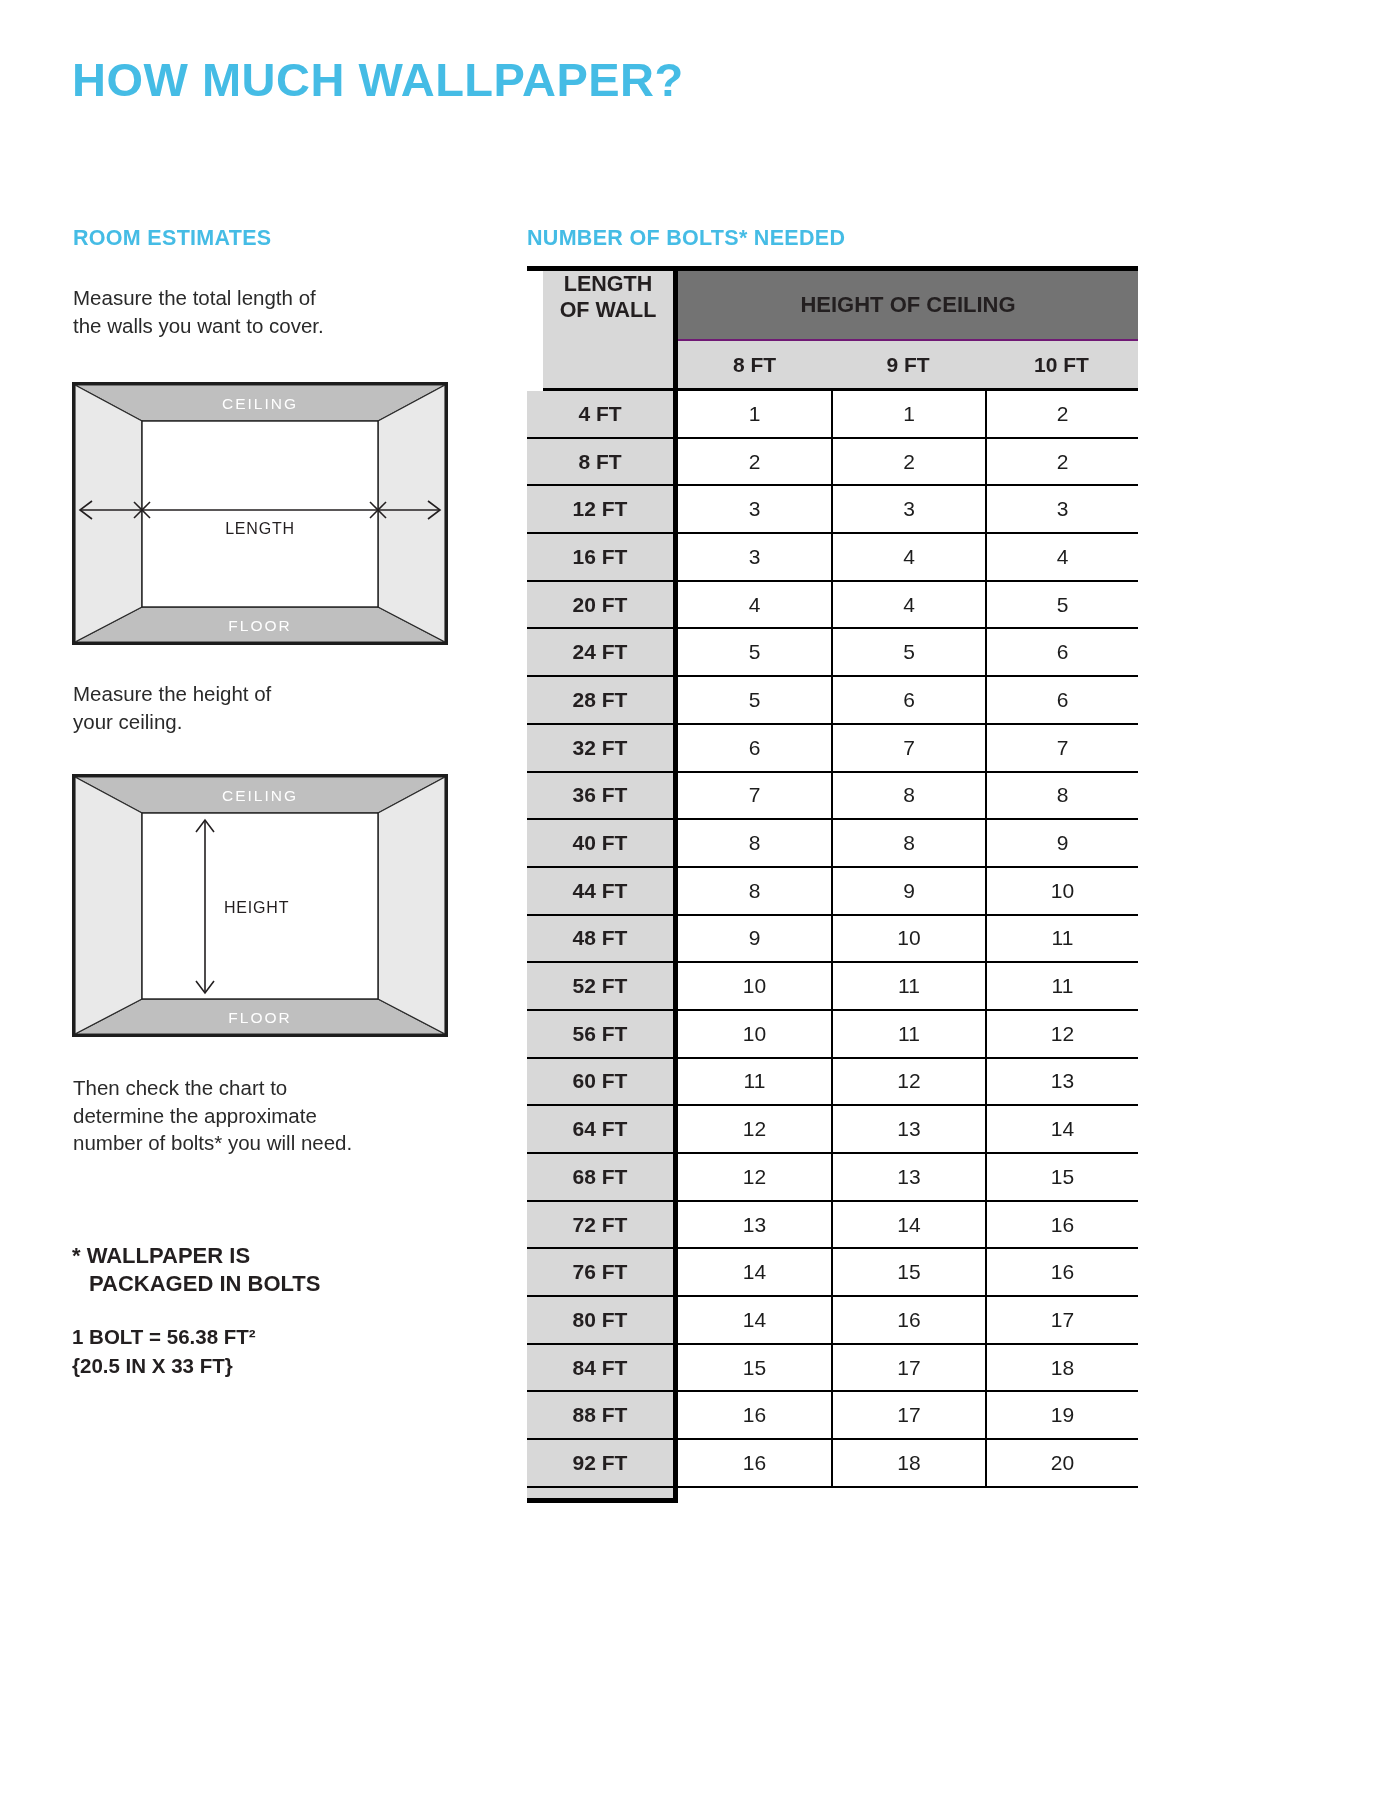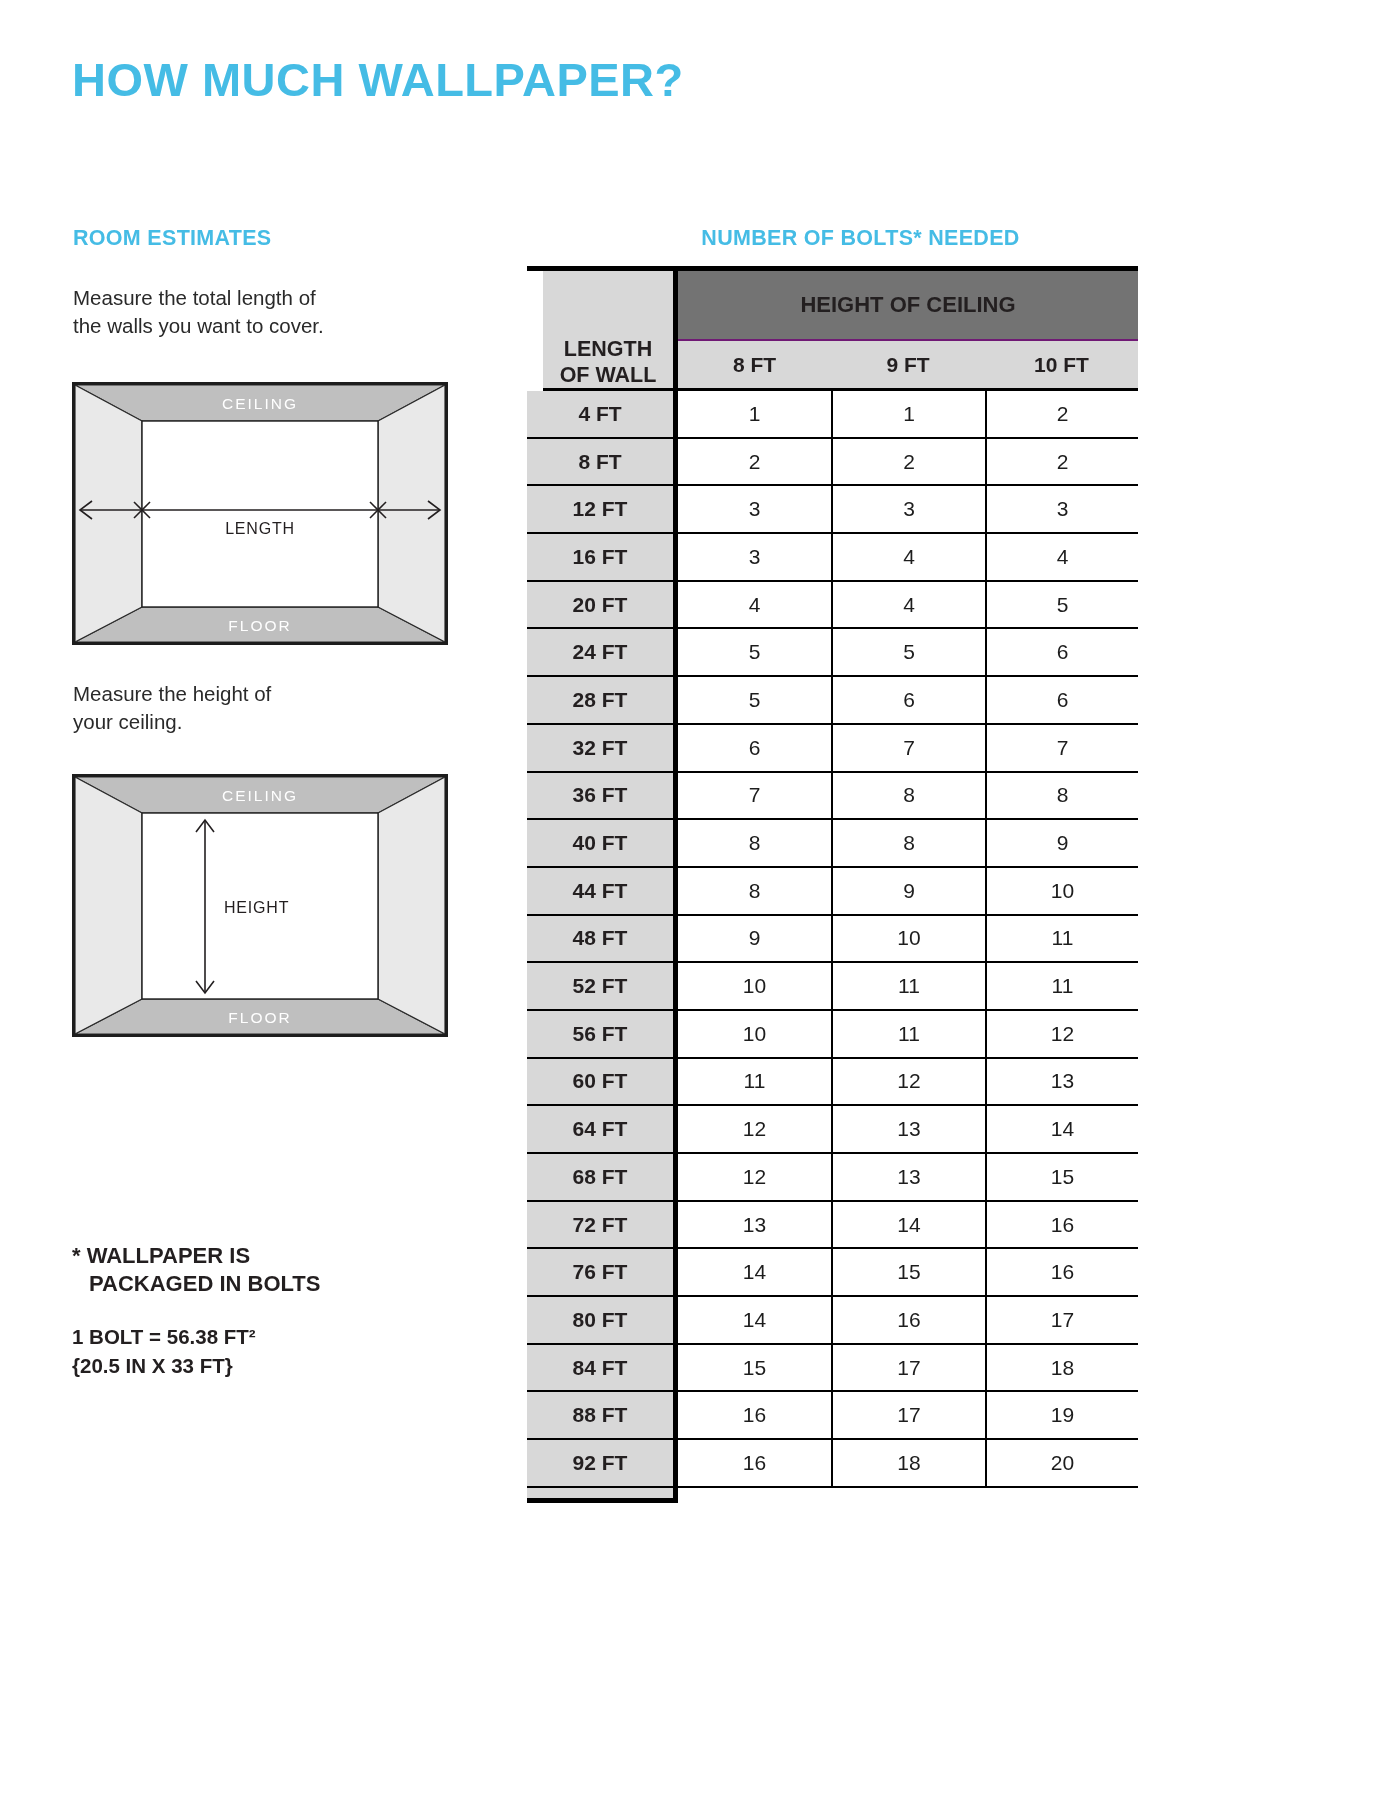--- a/index.html
+++ b/index.html
@@ -11,21 +11,21 @@
   .title {
     position:absolute; left:72px; top:52px;
     font-size:47px; font-weight:700; letter-spacing:.5px;
     color:var(--accent,#45bce5);
   }
   .section-heading {
     position:absolute; font-size:21.5px; font-weight:700; letter-spacing:.3px;
     color:var(--accent,#45bce5);
   }
   .room-heading  { left:73px; top:226px; }
-  .table-heading { left:555px; top:226px; width:611px; text-align:center; }
+  .table-heading { left:527px; top:226px; width:611px; }
 
   .body-text { position:absolute; left:73px; font-size:20.5px; line-height:27.5px; color:#2a2a2a; }
   .step1 { top:284px; }
   .step2 { top:680px; }
   .step3 { top:1074px; }
 
   .footnote { position:absolute; left:72px; top:1242px; font-size:22px; font-weight:700; line-height:28px; }
   .footnote .indent { padding-left:17px; }
   .bolt-size { position:absolute; left:72px; top:1322px; font-size:20.5px; font-weight:700; line-height:29px; }
 
@@ -42,21 +42,21 @@
   .dim-label  { fill:#231f20; font-size:16px; letter-spacing:.8px; text-anchor:middle;
                 font-family:"Liberation Sans", sans-serif; }
   .dim-label.start { text-anchor:start; }
   .arrow line, .arrow polyline { stroke:#231f20; stroke-width:1.6; fill:none; }
 
   
   .bolt-table { position:absolute; left:527px; top:266px; width:611px; border-top:5px solid #000; }
   .thead { display:grid; grid-template-columns:151px 460px; }
   .corner-cell {
     height:120px; background:#d8d8d8; border-right:5px solid #000; border-bottom:3px solid #000;
-    display:flex; align-items:flex-end; justify-content:center; text-align:center;
+    display:flex; align-items:flex-start; justify-content:center; text-align:center;
     font-weight:700; font-size:21.5px;margin-left:16px;
   }
   .corner-cell span { display:inline-block; max-width:100px; line-height:26px; }
   .head-right { display:flex; flex-direction:column; border-bottom:3px solid #000; }
   .group-cell {
     height:70px; background:#737373; border-bottom:2px solid #701a75;
     display:flex; align-items:center; justify-content:center; font-weight:700; font-size:22px;
   }
   .sub-row { height:47px; display:grid; grid-template-columns:153px 154px 153px; background:#d8d8d8; }
   .sub-cell { display:flex; align-items:center; justify-content:center; font-weight:700; font-size:21px; }
@@ -122,20 +122,25 @@
     <text class="band-label" x="188" y="27">CEILING</text>
     <text class="band-label" x="188" y="249">FLOOR</text>
     <g class="arrow">
       <line x1="133" y1="46" x2="133" y2="219"></line>
       <polyline points="124,58 133,46 142,58"></polyline>
       <polyline points="124,207 133,219 142,207"></polyline>
     </g>
     <text class="dim-label start" x="152" y="139">HEIGHT</text>
   </svg>
 
+  <div class="body-text step3">
+    <div>Then check the chart to</div>
+    <div>determine the approximate</div>
+    <div>number of bolts* you will need.</div>
+  </div>
 
   <div class="footnote">
     <div>* WALLPAPER IS</div>
     <div class="indent">PACKAGED IN BOLTS</div>
   </div>
 
   <div class="bolt-size">
     <div>1 BOLT = 56.38 FT²</div>
     <div>{20.5 IN X 33 FT}</div>
   </div>

